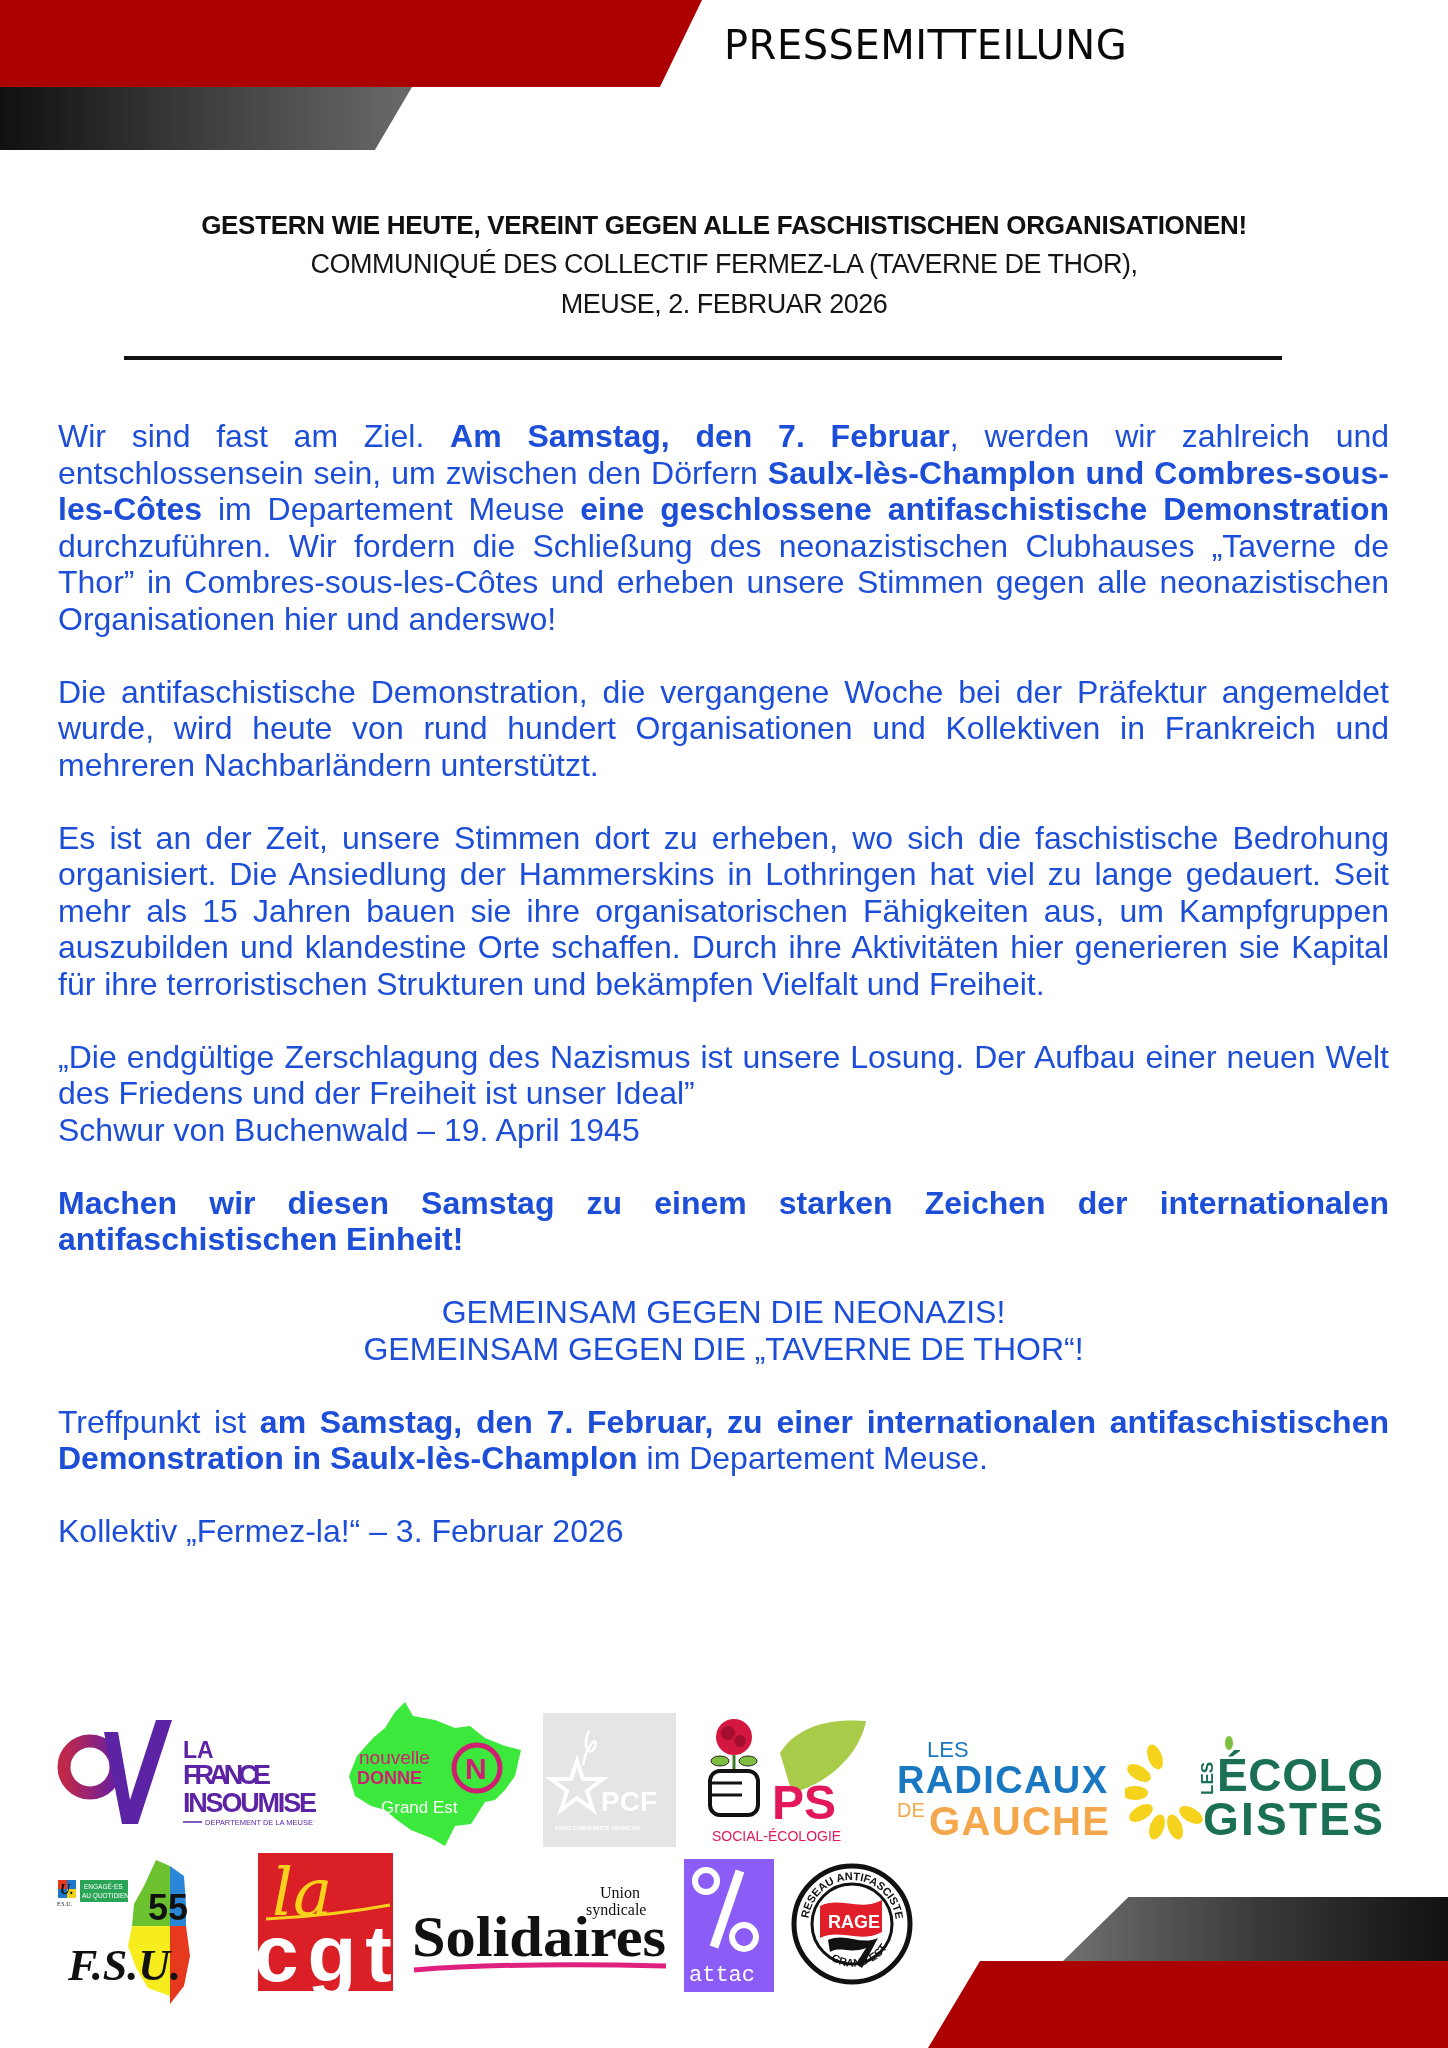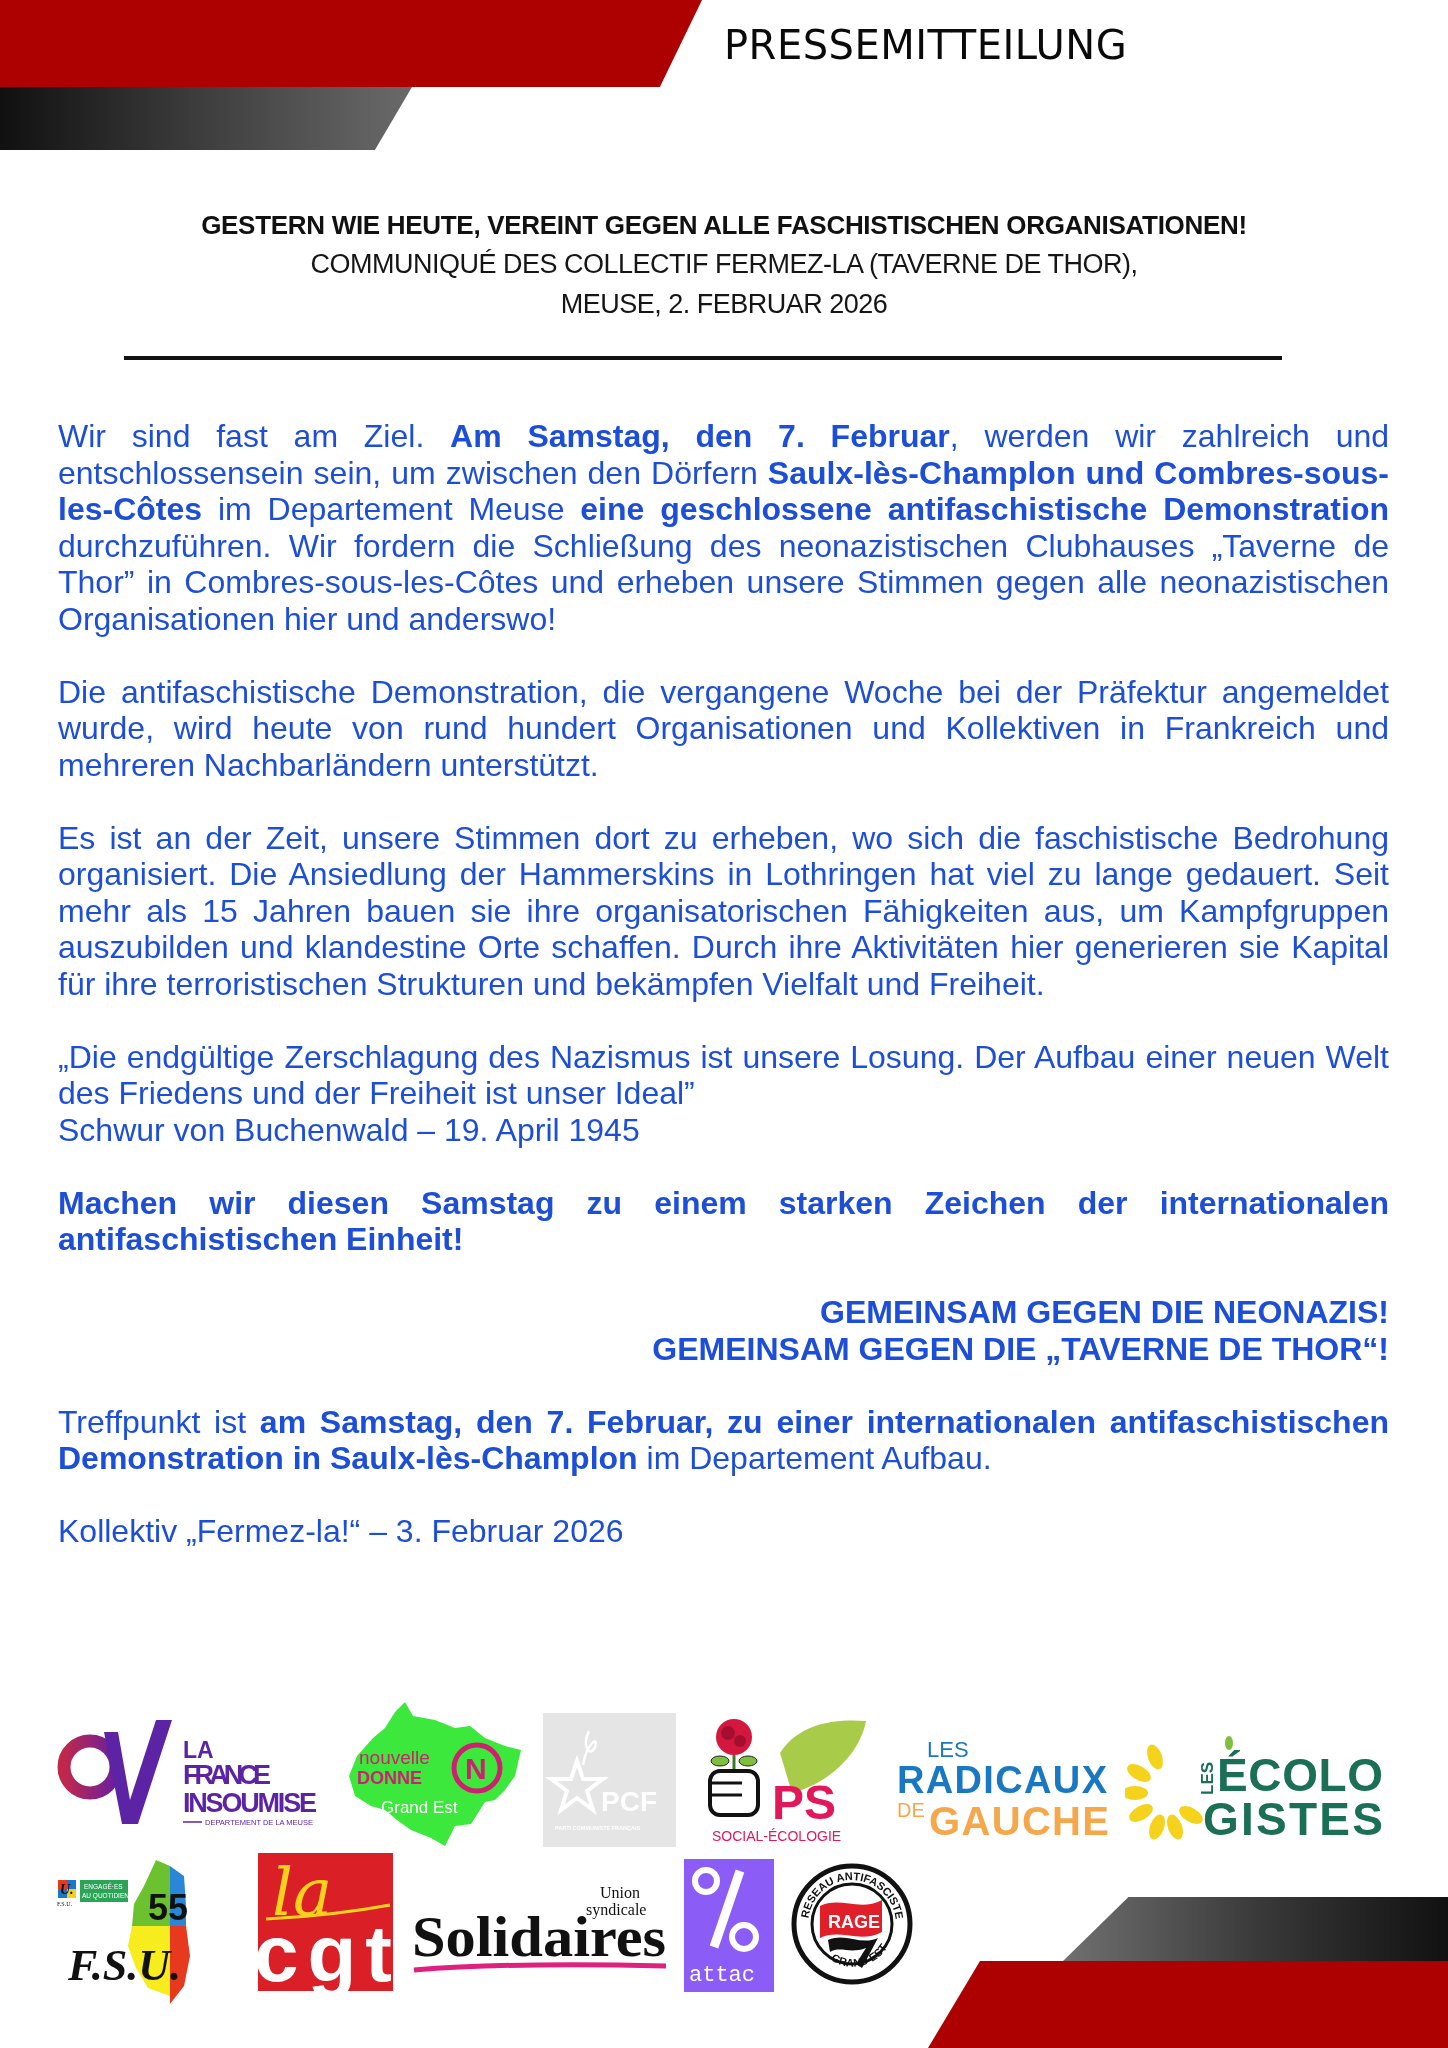--- a/index.html
+++ b/index.html
@@ -21,21 +21,21 @@
 
   #header { position: absolute; left: 0; top: 206px; width: 1448px; text-align: center; }
   #headline { font-weight: bold; font-size: 26px; letter-spacing: -0.3px; margin: 0; line-height: 38px; }
   .subline { font-size: 27px; line-height: 40px; margin: 0; font-family: Liberation Sans, sans-serif; font-weight: normal; letter-spacing: -0.5px; color: #151515;}
   #rule { position: absolute; left: 124px; top: 356px; width: 1158px; height: 4px; background: #111; }
 
   #content { position: absolute; left: 58px; top: 418px; width: 1331px; font-size: 32px; line-height: 36.5px;
              font-family: "Liberation Sans", sans-serif; color: #1d4ed8; }
   #content p { margin: 0 0 36.5px 0; text-align: justify; }
   #content p.tight { margin: 0; }
-  #content p.center { text-align: right; font-weight: bold; }
+  #content p.center { text-align: center; font-weight: normal; }
   #content b { font-weight: bold; }
 
   #logos { position: absolute; left: 0; top: 0; width: 1448px; height: 2048px; pointer-events: none; }
   .logo { position: absolute; pointer-events: auto; overflow: hidden; }
   .logo svg { display: block; }
 </style>
 </head>
 <body>
 
 <div id="red-top" class="deco"></div>
@@ -56,21 +56,21 @@
     <span>Wir sind fast am Ziel. </span><b>Am Samstag, den 7. Februar</b><span>, werden wir zahlreich und entschlossensein sein, um zwischen den Dörfern </span><b>Saulx-lès-Champlon und Combres-sous-les-Côtes</b><span> im Departement Meuse </span><b>eine geschlossene antifaschistische Demonstration</b><span> durchzuführen. Wir fordern die Schließung des neonazistischen Clubhauses „Taverne de Thor” in Combres-sous-les-Côtes und erheben unsere Stimmen gegen alle neonazistischen Organisationen hier und anderswo!</span>
   </p>
   <p>Die antifaschistische Demonstration, die vergangene Woche bei der Präfektur angemeldet wurde, wird heute von rund hundert Organisationen und Kollektiven in Frankreich und mehreren Nachbarländern unterstützt.</p>
   <p>Es ist an der Zeit, unsere Stimmen dort zu erheben, wo sich die faschistische Bedrohung organisiert. Die Ansiedlung der Hammerskins in Lothringen hat viel zu lange gedauert. Seit mehr als 15 Jahren bauen sie ihre organisatorischen Fähigkeiten aus, um Kampfgruppen auszubilden und klandestine Orte schaffen. Durch ihre Aktivitäten hier generieren sie Kapital für ihre terroristischen Strukturen und bekämpfen Vielfalt und Freiheit.</p>
   <p class="tight">„Die endgültige Zerschlagung des Nazismus ist unsere Losung. Der Aufbau einer neuen Welt des Friedens und der Freiheit ist unser Ideal”</p>
   <p>Schwur von Buchenwald – 19. April 1945</p>
   <p style="font-weight:bold;"><span>Machen wir diesen Samstag zu einem starken Zeichen der internationalen antifaschistischen Einheit!</span></p>
   <p class="center tight">GEMEINSAM GEGEN DIE NEONAZIS!</p>
   <p class="center">GEMEINSAM GEGEN DIE „TAVERNE DE THOR“!</p>
   <p>
-    <span>Treffpunkt ist </span><b>am Samstag, den 7. Februar, zu einer internationalen antifaschistischen Demonstration in Saulx-lès-Champlon</b><span> im Departement Aufbau.</span>
+    <span>Treffpunkt ist </span><b>am Samstag, den 7. Februar, zu einer internationalen antifaschistischen Demonstration in Saulx-lès-Champlon</b><span> im Departement Meuse.</span>
   </p>
   <p>Kollektiv „Fermez-la!“ – 3. Februar 2026</p>
 </div>
 
 <div id="logos">
 
   <div class="logo" style="left:52px;top:1712px;width:270px;height:120px;">
     <svg width="270" height="120" viewBox="0 0 270 120">
       <defs>
           <linearGradient id="lfig" x1="0" x2="1">

